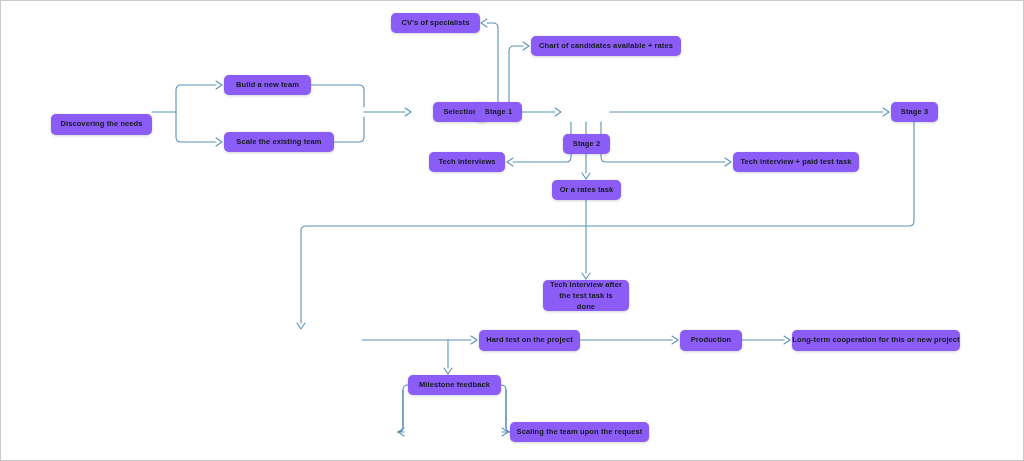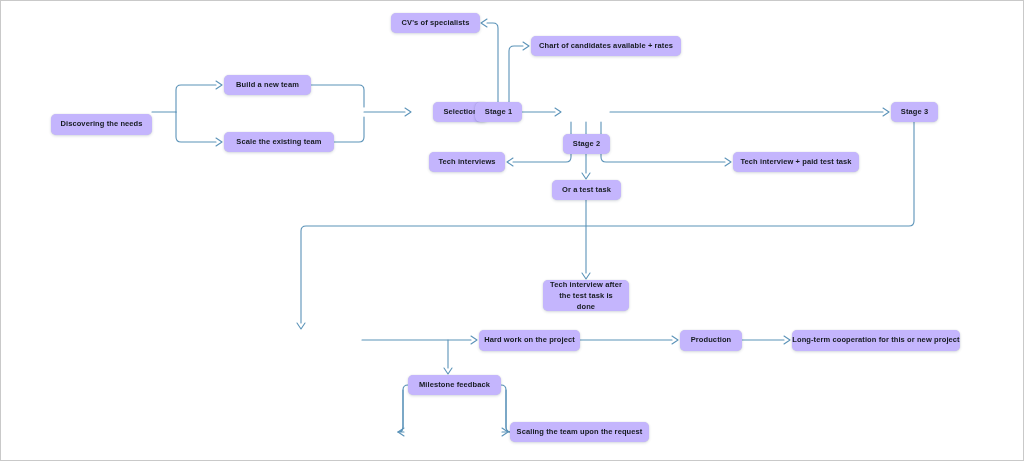--- a/index.html
+++ b/index.html
@@ -21,21 +21,21 @@
   }
   #edges {
     position: absolute;
     left: 0;
     top: 0;
     width: 1024px;
     height: 461px;
   }
   .node {
     position: absolute;
-    background: #c4b5fd;
+    background: #8b5cf6;
     border-radius: 5px;
     box-shadow: 0 1px 3px rgba(23,43,77,0.18), 0 0 1px rgba(23,43,77,0.18);
     color: #151a1f;
     font-size: 7.5px;
     font-weight: bold;
     letter-spacing: 0.1px;
     line-height: 1.45;
     display: flex;
     align-items: center;
     justify-content: center;
@@ -135,30 +135,30 @@
   <div class="node" style="left:474px; top:101px; width:47px; height:20px;">Stage 1</div>
 
   <div class="node" style="left:390px; top:12px; width:89px; height:20px;">CV's of specialists</div>
 
   <div class="node" style="left:530px; top:35px; width:150px; height:20px;">Chart of candidates available + rates</div>
 
   <div class="node" style="left:562px; top:101px; width:47px; height:20px;margin-top:32px;">Stage 2</div>
 
   <div class="node" style="left:428px; top:151px; width:76px; height:20px;">Tech interviews</div>
 
-  <div class="node" style="left:551px; top:179px; width:69px; height:20px;">Or a test task</div>
+  <div class="node" style="left:551px; top:179px; width:69px; height:20px;">Or a rates task</div>
 
   <div class="node" style="left:732px; top:151px; width:126px; height:20px;">Tech interview + paid test task</div>
 
   <div class="node" style="left:890px; top:101px; width:47px; height:20px;">Stage 3</div>
 
   <div class="node multiline" style="left:542px; top:279px; width:86px; height:31px;">Tech interview after the test task is done</div>
 
 
-  <div class="node" style="left:478px; top:329px; width:101px; height:21px;">Hard work on the project</div>
+  <div class="node" style="left:478px; top:329px; width:101px; height:21px;">Hard test on the project</div>
 
   <div class="node" style="left:679px; top:329px; width:62px; height:21px;text-align:right;">Production</div>
 
   <div class="node" style="left:791px; top:329px; width:168px; height:21px;">Long-term cooperation for this or new project</div>
 
   <div class="node" style="left:407px; top:374px; width:93px; height:20px;">Milestone feedback</div>
 
 
   <div class="node" style="left:509px; top:421px; width:139px; height:20px;">Scaling the team upon the request</div>
 

